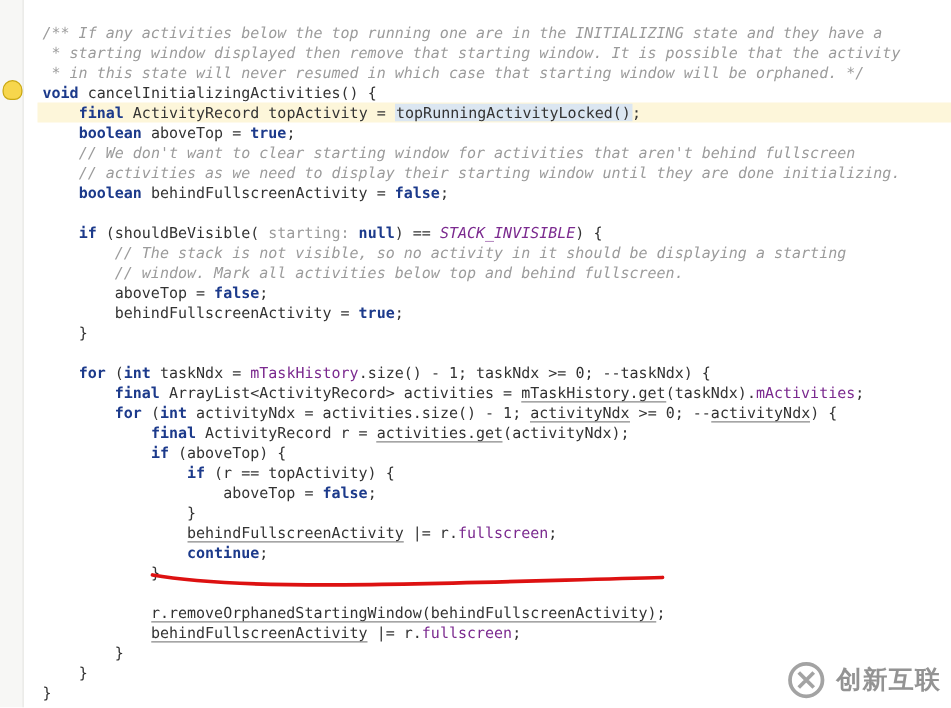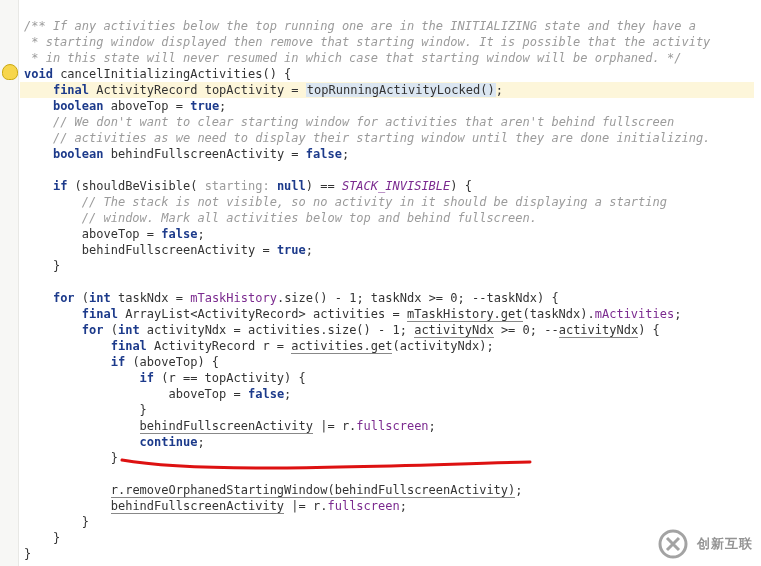--- a/index.html
+++ b/index.html
@@ -18,21 +18,21 @@
   .gutter {
     position: absolute;
     left: 0;
     top: 0;
     bottom: 0;
     width: 18px;
     background: #f7f7f5;
     border-right: 1px solid #e8e8e5;
   }
   .code {
-    padding: 2px 0 0 24px;
+    padding: 2px 0 0 34px;
     white-space: pre;
   }
   .cmt    { color: #9b9b9b; font-style: italic; }
   .kw     { color: #1c3a8b; font-weight: bold; }
   .hl     { background: #dbe6f1; padding: 0 1px; }
   .fld    { color: #7b2a8f; }
   .str-hint { color: #9b9b9b; }
   .const  { color: #7b2a8f; font-style: italic; }
   .method { color: #333; }
   .underl { border-bottom: 1px solid #888; padding-bottom: 0px; }
@@ -57,21 +57,21 @@
   }
   .watermark {
     position: absolute;
     right: 8px;
     bottom: 6px;
     display: flex;
     align-items: center;
     gap: 8px;
     color: #888;
     font-family: "Microsoft YaHei", Arial, sans-serif;
-    font-size: 13px;
+    font-size: 20px;
     font-weight: 600;
     letter-spacing: 1px;
     opacity: 0.9;
   }
   .watermark svg { opacity: 0.85; }
 </style>
 </head>
 <body>
 
 <div class="gutter"></div>

